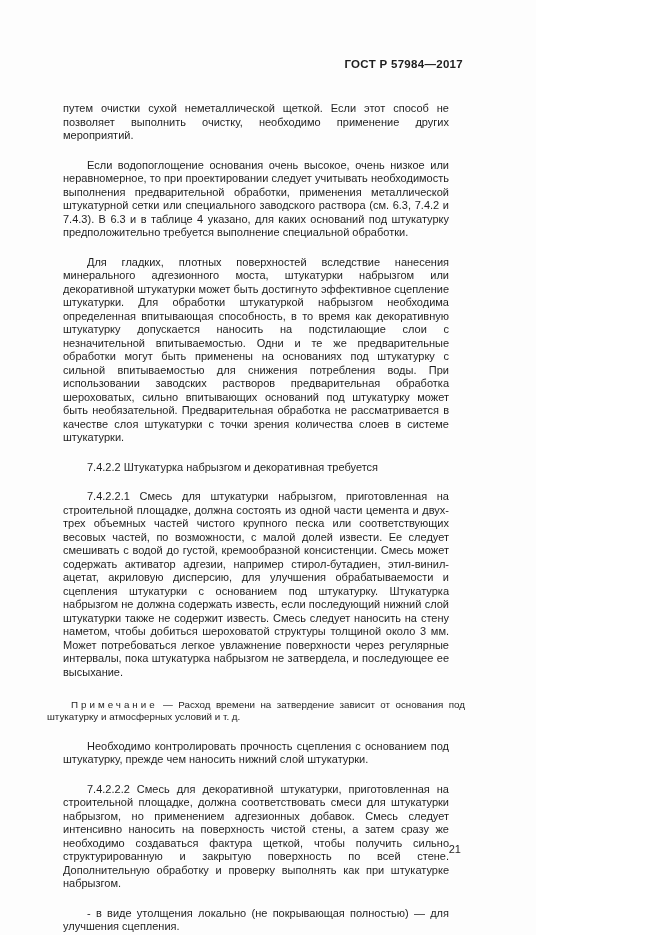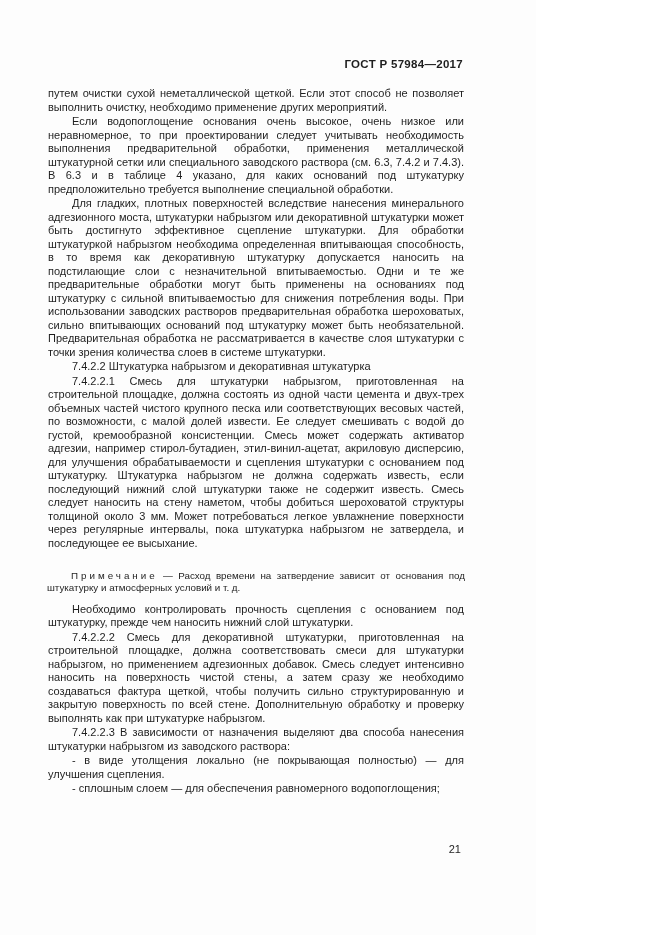--- a/index.html
+++ b/index.html
@@ -28,21 +28,21 @@
   }
   .content {
     position: absolute;
     top: 86px;
     left: 47px;
     right: 71px;
     font-size: 11px;
     line-height: 13.5px;
     text-align: justify;
   }
-  .content p { margin: 1px; }
+  .content p { margin: 16px; }
   p.continuation { text-indent: 0; }
   p.body, p.list { text-indent: 24px; }
   p.heading { text-indent: 24px; font-weight: bold; }
   p.note {
     font-size: 9.8px;
     line-height: 12.3px;
     text-indent: 24px;
     margin: 20px 0 8px;
   }
   .note-label { letter-spacing: 3px; }
@@ -58,26 +58,25 @@
 
 <div class="page">
   <div class="doc-header">
     <span>ГОСТ Р 57984—2017</span>
   </div>
 
   <div class="content" id="content">
       <p class="continuation">путем очистки сухой неметаллической щеткой. Если этот способ не позволяет выполнить очистку, необходимо применение других мероприятий.</p>
       <p class="body">Если водопоглощение основания очень высокое, очень низкое или неравномерное, то при проектировании следует учитывать необходимость выполнения предварительной обработки, применения металлической штукатурной сетки или специального заводского раствора (см. 6.3, 7.4.2 и 7.4.3). В 6.3 и в таблице 4 указано, для каких оснований под штукатурку предположительно требуется выполнение специальной обработки.</p>
       <p class="body">Для гладких, плотных поверхностей вследствие нанесения минерального адгезионного моста, штукатурки набрызгом или декоративной штукатурки может быть достигнуто эффективное сцепление штукатурки. Для обработки штукатуркой набрызгом необходима определенная впитывающая способность, в то время как декоративную штукатурку допускается наносить на подстилающие слои с незначительной впитываемостью. Одни и те же предварительные обработки могут быть применены на основаниях под штукатурку с сильной впитываемостью для снижения потребления воды. При использовании заводских растворов предварительная обработка шероховатых, сильно впитывающих оснований под штукатурку может быть необязательной. Предварительная обработка не рассматривается в качестве слоя штукатурки с точки зрения количества слоев в системе штукатурки.</p>
-      <p class="body">7.4.2.2 Штукатурка набрызгом и декоративная штукатурка</p>
+      <p class="body">7.4.2.2 Штукатурка набрызгом и декоративная требуется</p>
       <p class="body">7.4.2.2.1 Смесь для штукатурки набрызгом, приготовленная на строительной площадке, должна состоять из одной части цемента и двух-трех объемных частей чистого крупного песка или соответствующих весовых частей, по возможности, с малой долей извести. Ее следует смешивать с водой до густой, кремообразной консистенции. Смесь может содержать активатор адгезии, например стирол-бутадиен, этил-винил-ацетат, акриловую дисперсию, для улучшения обрабатываемости и сцепления штукатурки с основанием под штукатурку. Штукатурка набрызгом не должна содержать известь, если последующий нижний слой штукатурки также не содержит известь. Смесь следует наносить на стену наметом, чтобы добиться шероховатой структуры толщиной около 3 мм. Может потребоваться легкое увлажнение поверхности через регулярные интервалы, пока штукатурка набрызгом не затвердела, и последующее ее высыхание.</p>
       <p class="note"><span class="note-label">Примечание</span> — Расход времени на затвердение зависит от основания под штукатурку и атмосферных условий и т. д.</p>
       <p class="body">Необходимо контролировать прочность сцепления с основанием под штукатурку, прежде чем наносить нижний слой штукатурки.</p>
       <p class="body">7.4.2.2.2 Смесь для декоративной штукатурки, приготовленная на строительной площадке, должна соответствовать смеси для штукатурки набрызгом, но применением адгезионных добавок. Смесь следует интенсивно наносить на поверхность чистой стены, а затем сразу же необходимо создаваться фактура щеткой, чтобы получить сильно структурированную и закрытую поверхность по всей стене. Дополнительную обработку и проверку выполнять как при штукатурке набрызгом.</p>
-      <p class="body">7.4.2.2.3 В зависимости от назначения выделяют два способа нанесения штукатурки набрызгом из заводского раствора:</p>
       <p class="list">- в виде утолщения локально (не покрывающая полностью) — для улучшения сцепления.</p>
       <p class="list">- сплошным слоем — для обеспечения равномерного водопоглощения;</p>
     </div>
 
   <div class="page-footer">
     <span>21</span>
   </div>
 </div>
 
 </body></html>

